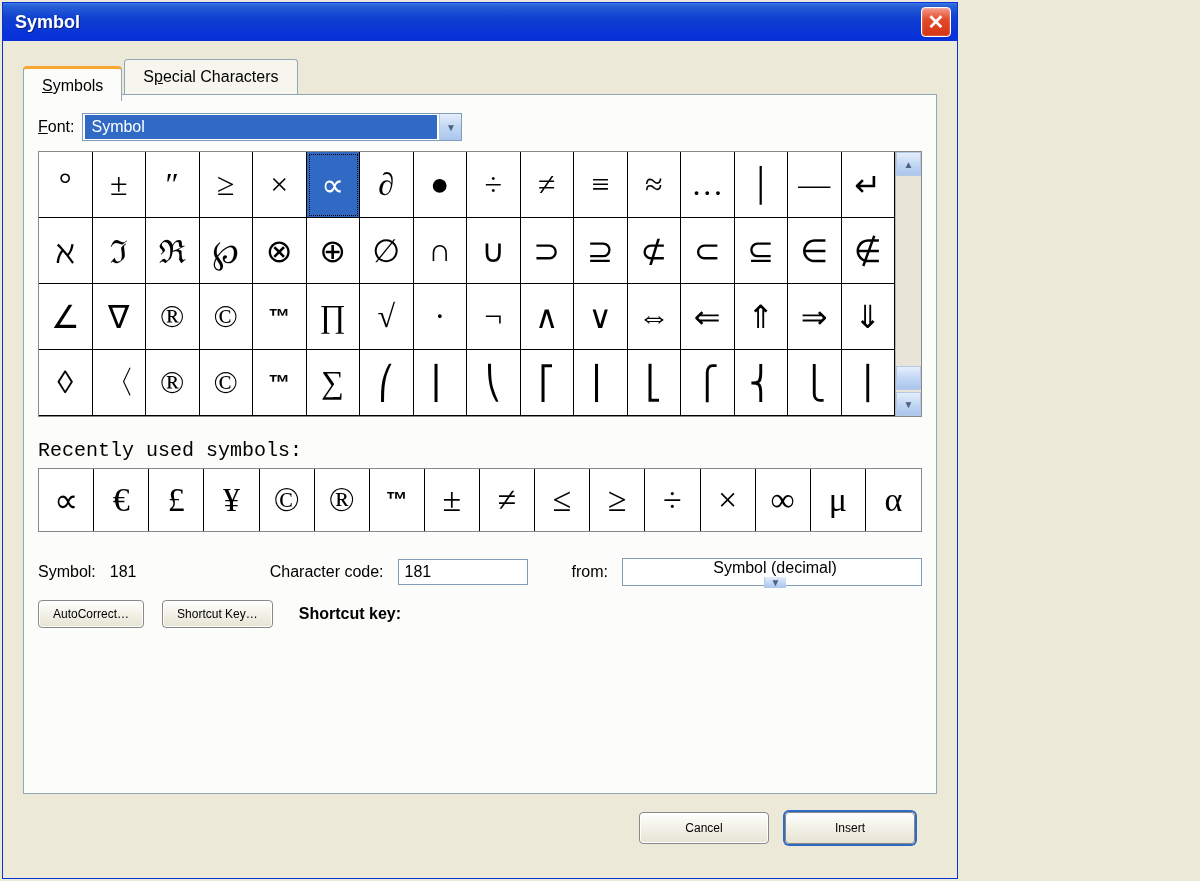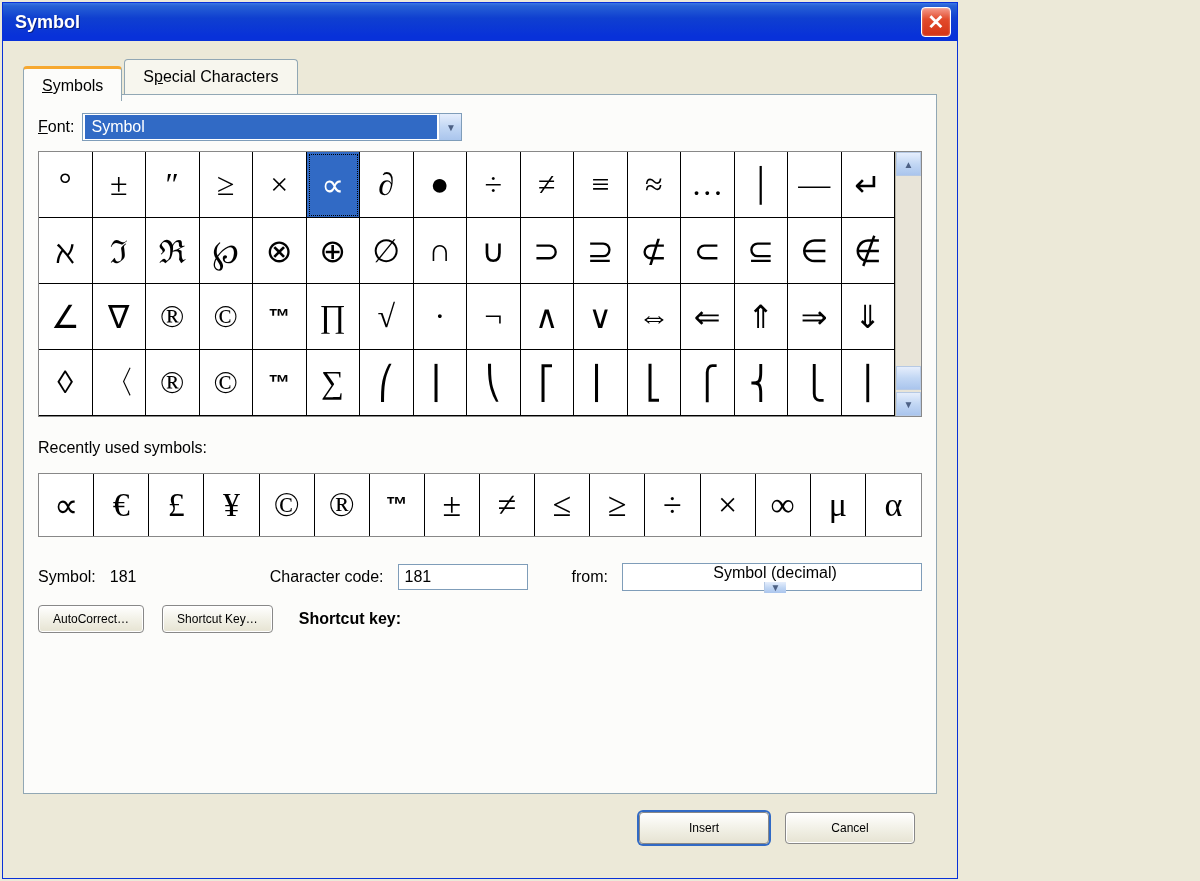--- a/index.html
+++ b/index.html
@@ -162,22 +162,23 @@
 .scroll-thumb {
   height: 24px;
   background: linear-gradient(to bottom, #e6eefc 0%, #c2d7f4 50%, #aac5ed 100%);
   border: 1px solid #b6c9e4;
   margin-bottom: 2px;
   cursor: pointer;
 }
 .scroll-space { flex: 1; }
 .recent-label {
   margin-top: 22px;
-  font-size: 16px;
-  margin-bottom: 16px;
+  font-size: 20px;
+  margin-bottom: 6px;
+  font-family: Liberation Mono, monospace;
 }
 .recent-grid {
   display: grid;
   grid-template-columns: repeat(16, 1fr);
   border: 1px solid #888;
   background: #fff;
 }
 .rcell {
   height: 62px;
   border-right: 1px solid #000;
@@ -388,17 +389,17 @@
       </div>
 
       <div class="btn-row">
         <button class="btn"><span class="u">A</span>utoCorrect…</button>
         <button class="btn">Shortcut <span class="u">K</span>ey…</button>
         <span class="shortcut-label">Shortcut key:</span>
       </div>
     </div>
 
     <div class="footer">
+      <button class="btn">Cancel</button>
       <button class="btn primary">Insert</button>
-      <button class="btn">Cancel</button>
     </div>
   </div>
 </div>
 
 </body></html>

